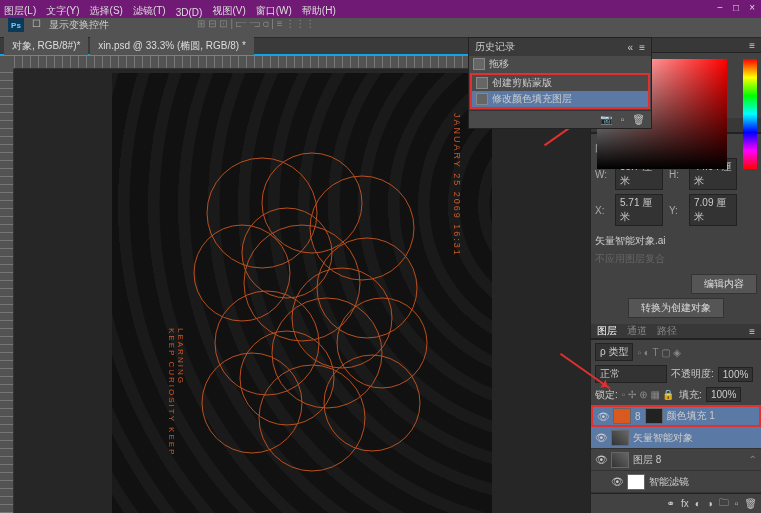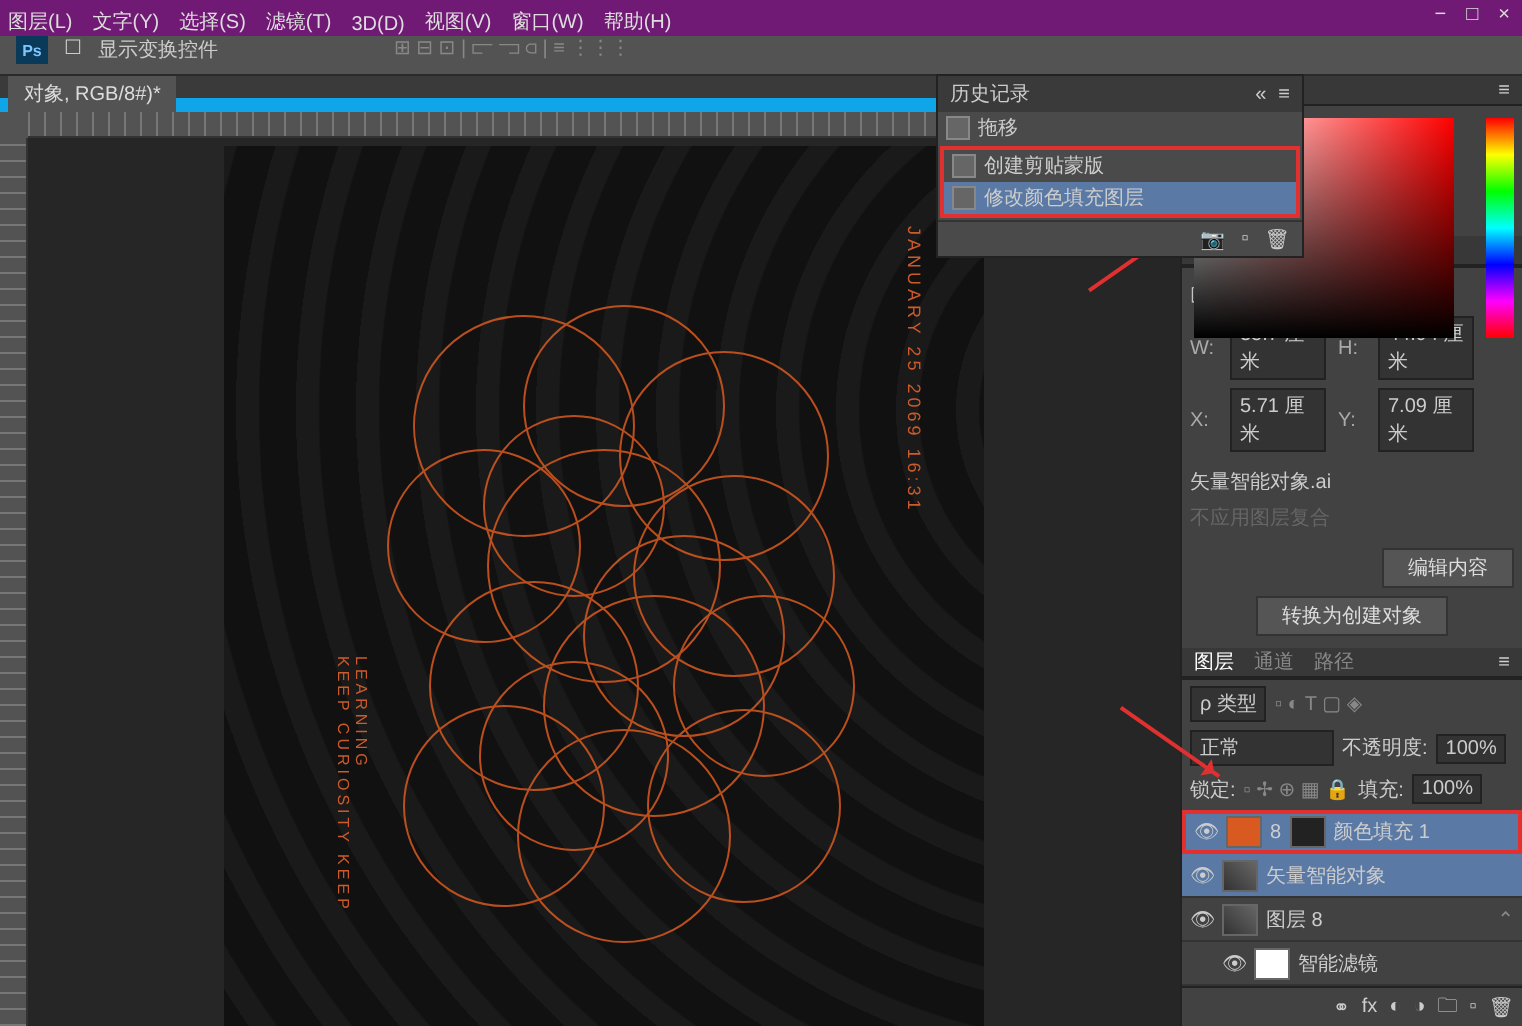--- a/index.html
+++ b/index.html
@@ -4,21 +4,21 @@
 <style>
 *{margin:0;padding:0;box-sizing:border-box;font-family:"Microsoft YaHei",sans-serif;font-size:10px;color:#ccc}
 body{background:#535353;width:761px;height:513px;overflow:hidden;position:relative}
 .menubar{height:18px;background:#701a75;display:flex;align-items:flex-end;padding:0 4px;gap:10px}
 .menubar span{color:#ddd}
 .winctrl{position:absolute;right:6px;top:2px;display:flex;gap:10px;color:#ccc}
 .optbar{height:20px;background:#535353;display:flex;align-items:flex-start;padding:0 8px;gap:8px;border-bottom:1px solid #2a2a2a}
 .ps-icon{width:16px;height:14px;background:#0a3a5a;color:#7cc7ff;display:flex;align-items:center;justify-content:center;font-size:8px;font-weight:bold}
 .main{display:flex;height:475px}
 .left-col{width:590px;display:flex;flex-direction:column}
-.tabbar{height:18px;background:#3a3a3a;display:flex;align-items:flex-start;padding-left:4px;border-bottom:7px solid #0ea5e9}
+.tabbar{height:18px;background:#3a3a3a;display:flex;align-items:center;padding-left:4px;border-bottom:2px solid #0ea5e9}
 .tab{padding:2px 8px;background:#535353;color:#ddd;margin-right:2px}
 .ruler-h{height:14px;background:#535353;border-bottom:1px solid #333;margin-left:14px;position:relative}
 .ruler-h::before{content:"";position:absolute;top:0;left:0;right:0;height:100%;background:repeating-linear-gradient(90deg,#777 0,#777 1px,transparent 1px,transparent 8px)}
 .canvas-row{display:flex;flex:1}
 .ruler-v{width:14px;background:#535353;border-right:1px solid #333;background-image:repeating-linear-gradient(0deg,#777 0,#777 1px,transparent 1px,transparent 8px)}
 .canvas-area{flex:1;background:#262626;display:flex;justify-content:center;align-items:flex-start;padding-top:4px;position:relative}
 .artboard{width:380px;height:440px;background:#0a0a0a;position:relative;overflow:hidden}
 .waves{position:absolute;inset:0;background:repeating-radial-gradient(circle at 120% 30%,#111 0,#111 18px,#1a1a1a 19px,#1a1a1a 30px)}
 .circles{position:absolute;inset:0}
 .vtext{position:absolute;right:30px;top:40px;writing-mode:vertical-lr;color:#cc5a2a;font-size:9px;letter-spacing:2px}
@@ -88,20 +88,21 @@
   <div class="ps-icon">Ps</div>
   <span>☐</span>
   <span>显示变换控件</span>
   <span style="margin-left:80px;color:#888">⊞ ⊟ ⊡ | ⫍ ⫎ ⫏ | ≡ ⋮⋮⋮</span>
 </div>
 
 <div class="main">
   <div class="left-col">
     <div class="tabbar">
       <div class="tab">对象, RGB/8#)*</div>
+      <div class="tab">xin.psd @ 33.3% (椭圆, RGB/8) *</div>
     </div>
     <div class="ruler-h"></div>
     <div class="canvas-row">
       <div class="ruler-v"></div>
       <div class="canvas-area">
         <div class="artboard">
           <div class="waves"></div>
           <svg class="circles" viewBox="0 0 380 440">
             <g fill="none" stroke="#d85a20" stroke-width="1" opacity="0.85">
               <circle cx="150" cy="140" r="55"></circle>

